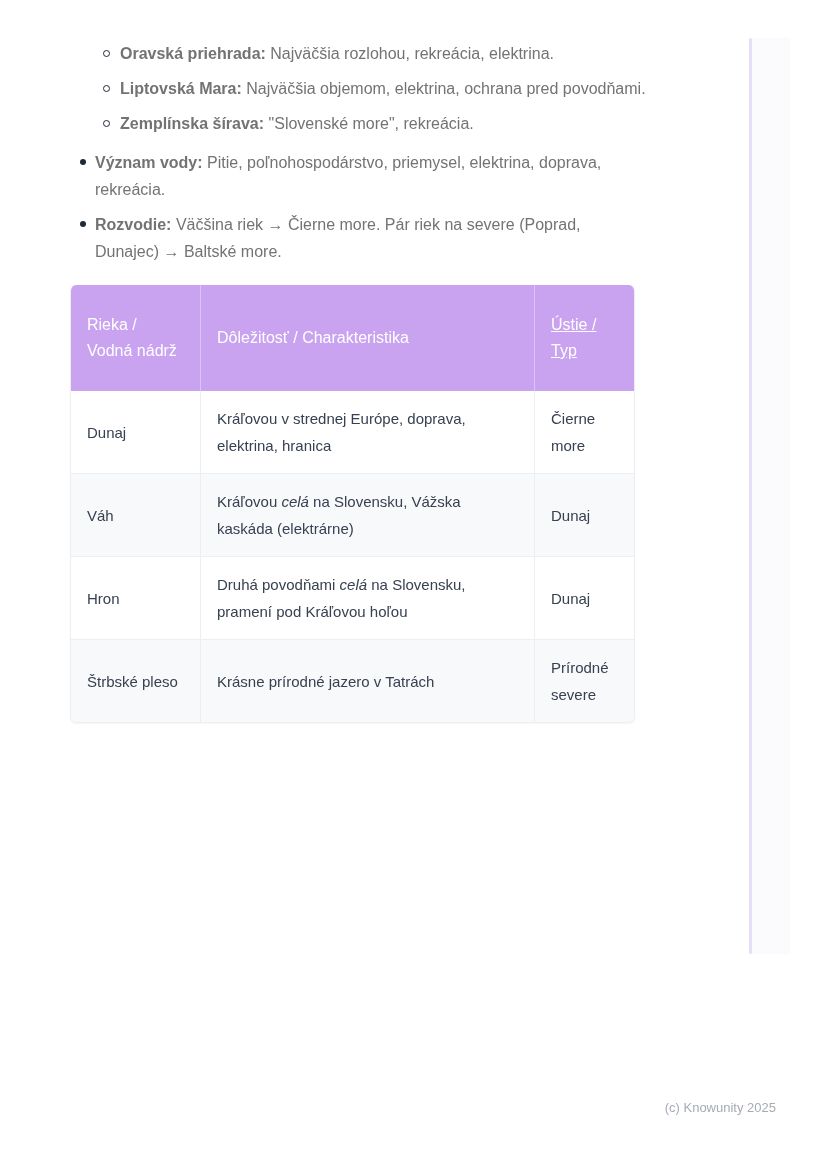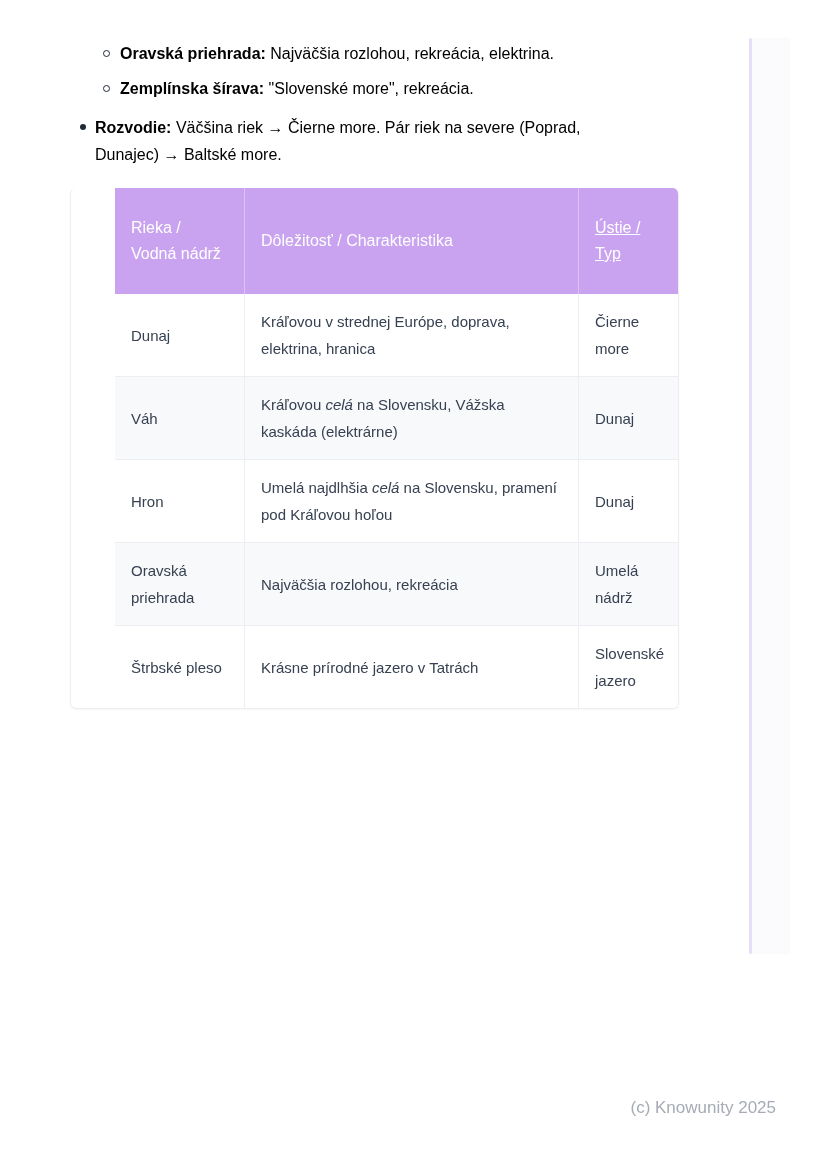--- a/index.html
+++ b/index.html
@@ -8,21 +8,21 @@
     background:#ffffff;
     font-family:"Liberation Sans", sans-serif;
     color:#1f2a37;
     position:relative;
     overflow:hidden;
   }
   .content { position:absolute; left:0; top:40px; width:828px; }
 
   
   ul.blist { list-style:none; margin:0; padding:0; }
-  ul.blist li { display:flex; margin-bottom:8px; font-size:16px; line-height:27px; color:#000000; }
+  ul.blist li { display:flex; margin-bottom:8px; font-size:16px; line-height:27px; color:#737373; }
   ul.sub-list li { margin-left:103px; }
   ul.main-list { margin-top:12px; }
   ul.main-list li { margin-left:80px; }
   .marker-box { flex:0 0 17px; display:flex; justify-content:flex-start; }
   ul.main-list .marker-box { flex:0 0 15px; }
   .bullet-hollow {
     width:5px; height:5px; border:1.5px solid #1f2a37; border-radius:50%;
     margin-top:10px; display:inline-block;
   }
   .bullet-filled {
@@ -34,21 +34,20 @@
 
   
   .table-wrap {
     margin:20px 0 0 70px;
     width:563px;
     border:1px solid #edeef2;
     border-top:none;
     border-radius:6px;
     overflow:hidden;
     box-shadow:0 1px 2px rgba(16,24,40,0.04);
-    padding-left:44px;
   }
   table { border-collapse:separate; border-spacing:0; width:563px; table-layout:fixed; }
   thead th {
     background:#c9a3f0;
     color:#ffffff;
     font-weight:500;
     font-size:16px;
     line-height:26px;
     text-align:left;
     vertical-align:middle;
@@ -78,21 +77,21 @@
     background:#fbfbfe; pointer-events:none;
   }
   .accent-line {
     position:absolute; left:749px; top:38px; width:3px; height:916px;
     background:#e7dff6; border-radius:2px;
   }
 
   
   .footer {
     position:absolute; top:1101px; right:52px;
-    font-size:17px; color:#a6abb5; line-height:14px;
+    font-size:13px; color:#a6abb5; line-height:14px;
   }
 </style>
 </head>
 <body>
 
 <div class="accent-band"></div>
 <div class="accent-line"></div>
 
 <main class="content">
 
@@ -100,25 +99,37 @@
     <li>
       <span class="marker-box">
           <span class="bullet-hollow"></span>
         </span>
       <div class="btext"><span class="blabel">Oravská priehrada:</span><span> Najväčšia rozlohou, rekreácia, elektrina.</span></div>
     </li>
     <li>
       <span class="marker-box">
           <span class="bullet-hollow"></span>
         </span>
+      <div class="btext"><span class="blabel">Liptovská Mara:</span><span> Najväčšia objemom, elektrina, ochrana pred povodňami.</span></div>
+    </li>
+    <li>
+      <span class="marker-box">
+          <span class="bullet-hollow"></span>
+        </span>
       <div class="btext"><span class="blabel">Zemplínska šírava:</span><span> "Slovenské more", rekreácia.</span></div>
     </li>
   </ul>
 
   <ul class="blist main-list">
+    <li>
+      <span class="marker-box">
+          <span class="bullet-filled"></span>
+        </span>
+      <div class="btext"><span class="blabel">Význam vody:</span><span> Pitie, poľnohospodárstvo, priemysel, elektrina, doprava, rekreácia.</span></div>
+    </li>
     <li>
       <span class="marker-box">
           <span class="bullet-filled"></span>
         </span>
       <div class="btext"><span class="blabel">Rozvodie:</span><span> Väčšina riek → Čierne more. Pár riek na severe (Poprad, Dunajec) → Baltské more.</span></div>
     </li>
   </ul>
 
   <div class="table-wrap">
     <table>
@@ -140,32 +151,27 @@
           <td><span>Kráľovou v strednej Európe, doprava, elektrina, hranica</span><span class="i"></span><span></span></td>
           <td>Čierne more</td>
         </tr>
         <tr>
           <td>Váh</td>
           <td><span>Kráľovou </span><span class="i">celá</span><span> na Slovensku, Vážska kaskáda (elektrárne)</span></td>
           <td>Dunaj</td>
         </tr>
         <tr>
           <td>Hron</td>
-          <td><span>Umelá najdlhšia </span><span class="i">celá</span><span> na Slovensku, pramení pod Kráľovou hoľou</span></td>
+          <td><span>Druhá povodňami </span><span class="i">celá</span><span> na Slovensku, pramení pod Kráľovou hoľou</span></td>
           <td>Dunaj</td>
-        </tr>
-        <tr>
-          <td>Oravská priehrada</td>
-          <td><span>Najväčšia rozlohou, rekreácia</span><span class="i"></span><span></span></td>
-          <td>Umelá nádrž</td>
         </tr>
         <tr>
           <td>Štrbské pleso</td>
           <td><span>Krásne prírodné jazero v Tatrách</span><span class="i"></span><span></span></td>
-          <td>Slovenské jazero</td>
+          <td>Prírodné severe</td>
         </tr>
       </tbody>
     </table>
   </div>
 
 </main>
 
 <div class="footer">(c) Knowunity 2025</div>
 
 </body></html>

